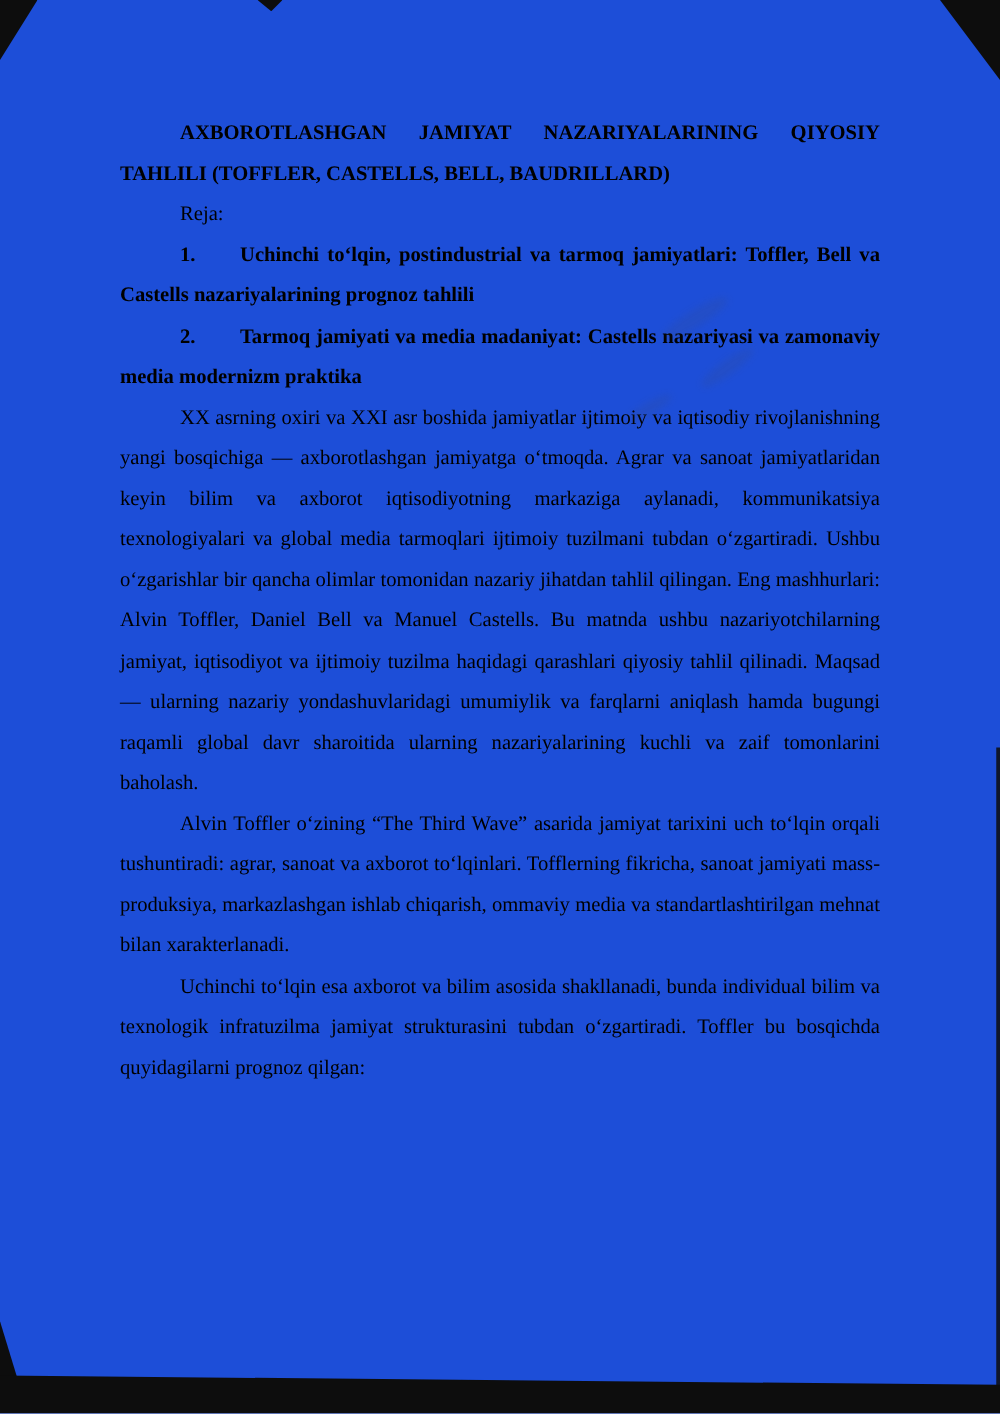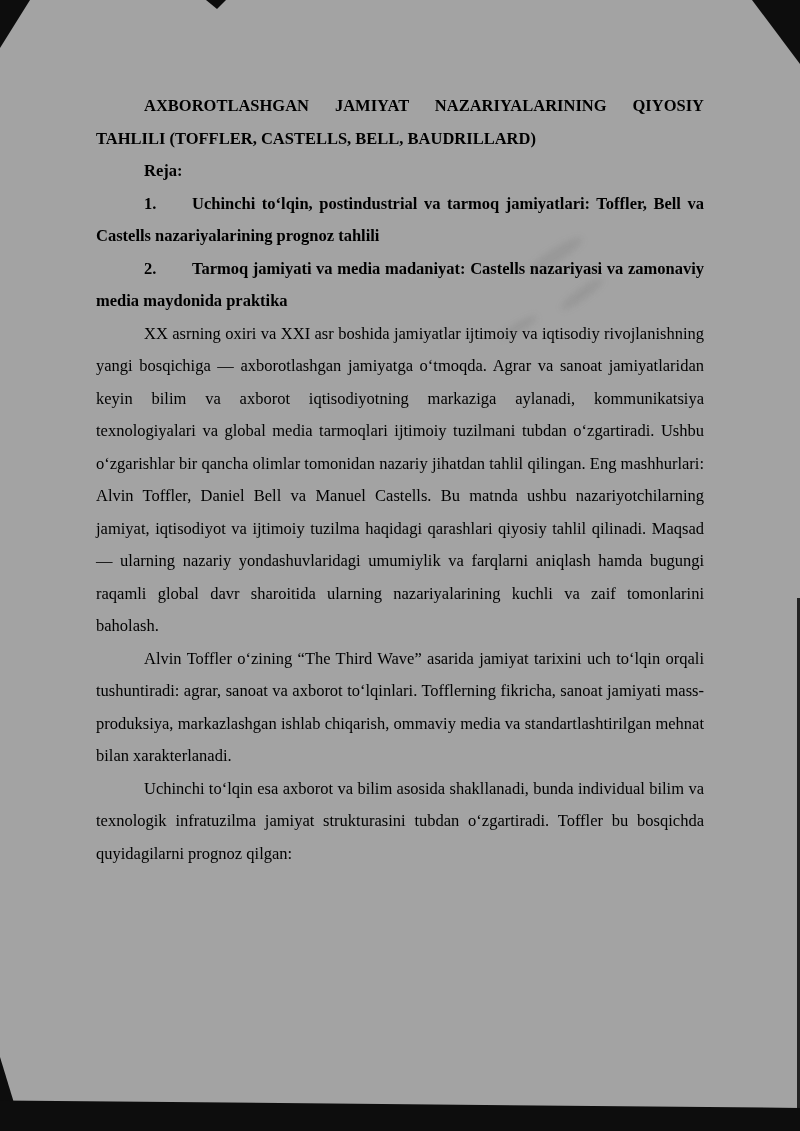--- a/index.html
+++ b/index.html
@@ -1,38 +1,38 @@
 <!DOCTYPE html>
 <html><head>
 <meta charset="utf-8">
 <style>
   html, body { margin: 0; padding: 0; background: #ffffff; }
   .page {
     position: relative;
     width: 800px;
     height: 1131px;
-    background: #a3a3a3;
+    background: #1d4ed8;
     overflow: hidden;
     font-family: "Liberation Serif", "DejaVu Serif", serif;
     color: #000000;
   }
   .content {
     position: absolute;
     left: 96px;
     right: 96px;
     top: 90px;
   }
   .content p {
     margin: 0;
     font-size: 16.5px;
     line-height: 32.5px;
     text-align: justify;
   }
   .title   { font-weight: bold; text-indent: 48px; }
-  .reja    { font-weight: bold; text-indent: 48px; }
+  .reja    { font-weight: normal; text-indent: 48px; }
   .outline-item { font-weight: bold; text-indent: 48px; }
   .outline-item .num { display: inline-block; width: 48px; text-indent: 0; }
   .body-para { text-indent: 48px; }
   .first-body { margin-top: 32.5px; }
 
   
   .artifact { position: absolute; background: #0d0d0d; }
   .corner-tl { left: 0; top: 0; width: 30px; height: 48px;
                clip-path: polygon(0 0, 100% 0, 0 100%); }
   .corner-tr { right: 0; top: 0; width: 48px; height: 64px;
@@ -60,21 +60,21 @@
 <div class="page">
 
   <div class="content">
 
     <p class="title">AXBOROTLASHGAN JAMIYAT NAZARIYALARINING QIYOSIY TAHLILI (TOFFLER, CASTELLS, BELL, BAUDRILLARD)</p>
 
     <p class="reja">Reja:</p>
 
     <p class="outline-item"><span class="num">1.</span><span>Uchinchi to‘lqin, postindustrial va tarmoq jamiyatlari: Toffler, Bell va Castells nazariyalarining prognoz tahlili</span></p>
 
-    <p class="outline-item"><span class="num">2.</span><span>Tarmoq jamiyati va media madaniyat: Castells nazariyasi va zamonaviy media maydonida praktika</span></p>
+    <p class="outline-item"><span class="num">2.</span><span>Tarmoq jamiyati va media madaniyat: Castells nazariyasi va zamonaviy media modernizm praktika</span></p>
 
 
     <p class="body-para first-body">XX asrning oxiri va XXI asr boshida jamiyatlar ijtimoiy va iqtisodiy rivojlanishning yangi bosqichiga — axborotlashgan jamiyatga o‘tmoqda. Agrar va sanoat jamiyatlaridan keyin bilim va axborot iqtisodiyotning markaziga aylanadi, kommunikatsiya texnologiyalari va global media tarmoqlari ijtimoiy tuzilmani tubdan o‘zgartiradi. Ushbu o‘zgarishlar bir qancha olimlar tomonidan nazariy jihatdan tahlil qilingan. Eng mashhurlari: Alvin Toffler, Daniel Bell va Manuel Castells. Bu matnda ushbu nazariyotchilarning jamiyat, iqtisodiyot va ijtimoiy tuzilma haqidagi qarashlari qiyosiy tahlil qilinadi. Maqsad — ularning nazariy yondashuvlaridagi umumiylik va farqlarni aniqlash hamda bugungi raqamli global davr sharoitida ularning nazariyalarining kuchli va zaif tomonlarini baholash.</p>
 
     <p class="body-para">Alvin Toffler o‘zining “The Third Wave” asarida jamiyat tarixini uch to‘lqin orqali tushuntiradi: agrar, sanoat va axborot to‘lqinlari. Tofflerning fikricha, sanoat jamiyati mass-produksiya, markazlashgan ishlab chiqarish, ommaviy media va standartlashtirilgan mehnat bilan xarakterlanadi.</p>
 
     <p class="body-para">Uchinchi to‘lqin esa axborot va bilim asosida shakllanadi, bunda individual bilim va texnologik infratuzilma jamiyat strukturasini tubdan o‘zgartiradi. Toffler bu bosqichda quyidagilarni prognoz qilgan:</p>
 
   </div>
 

